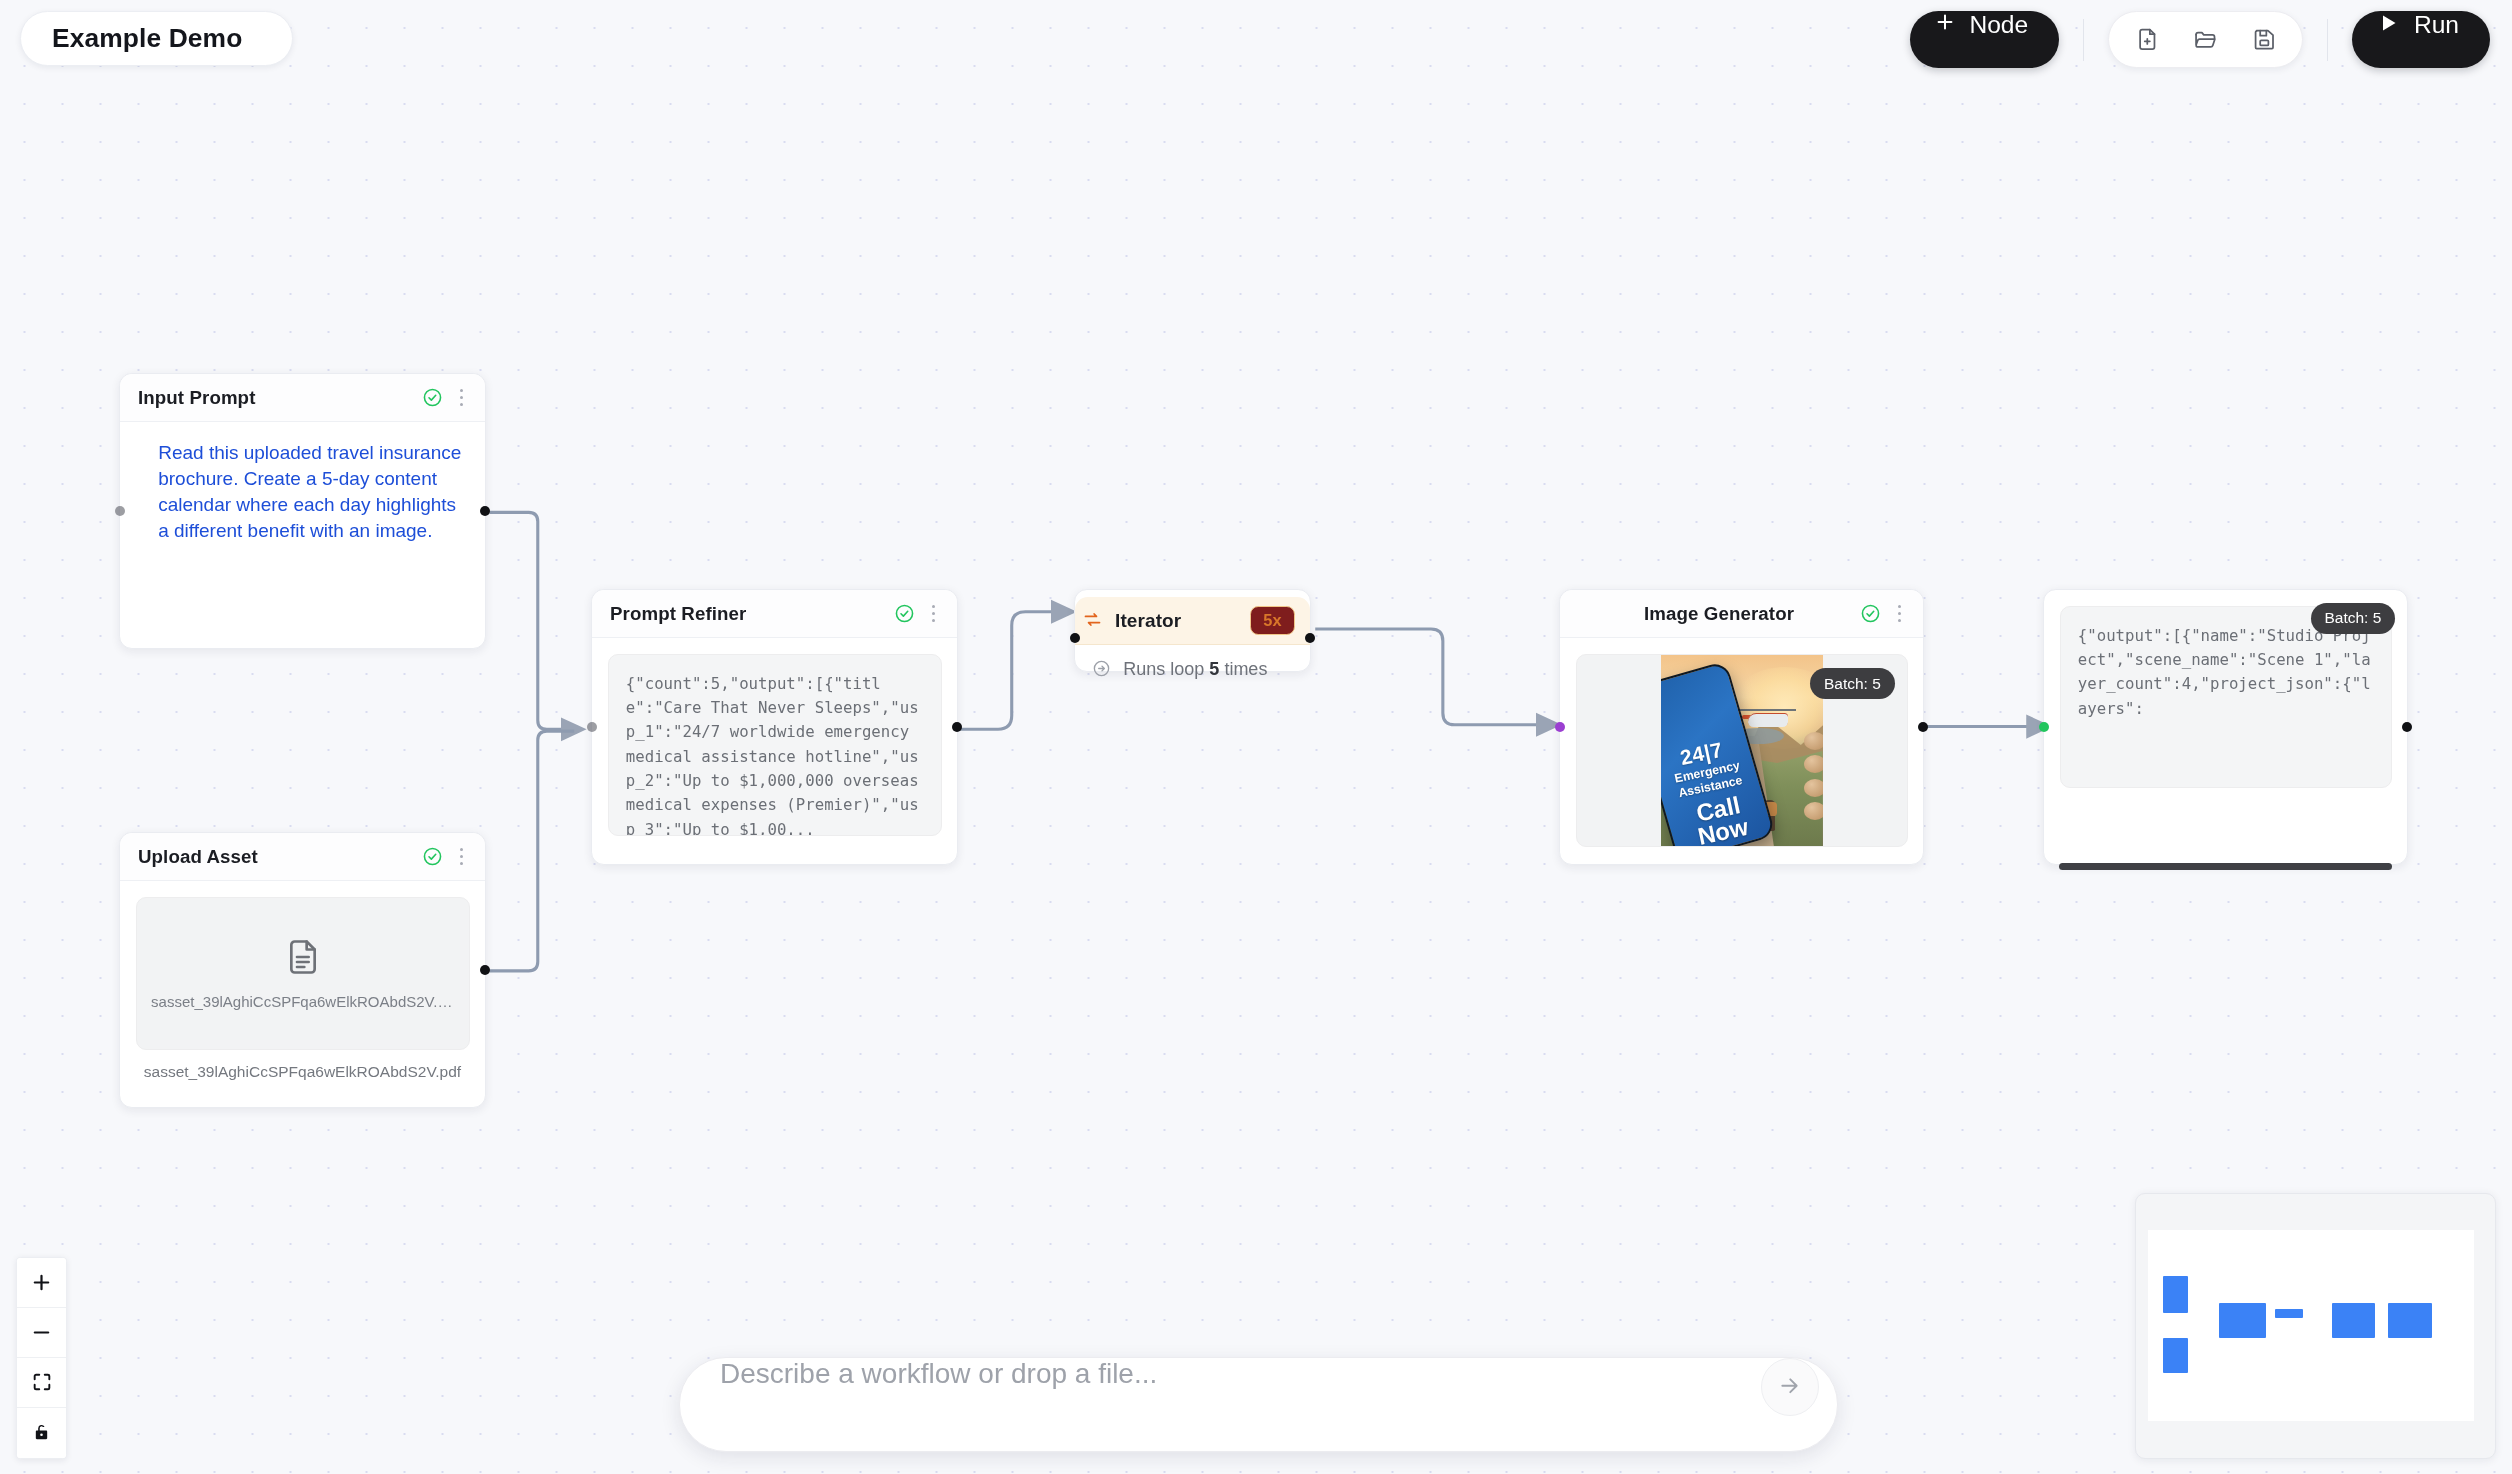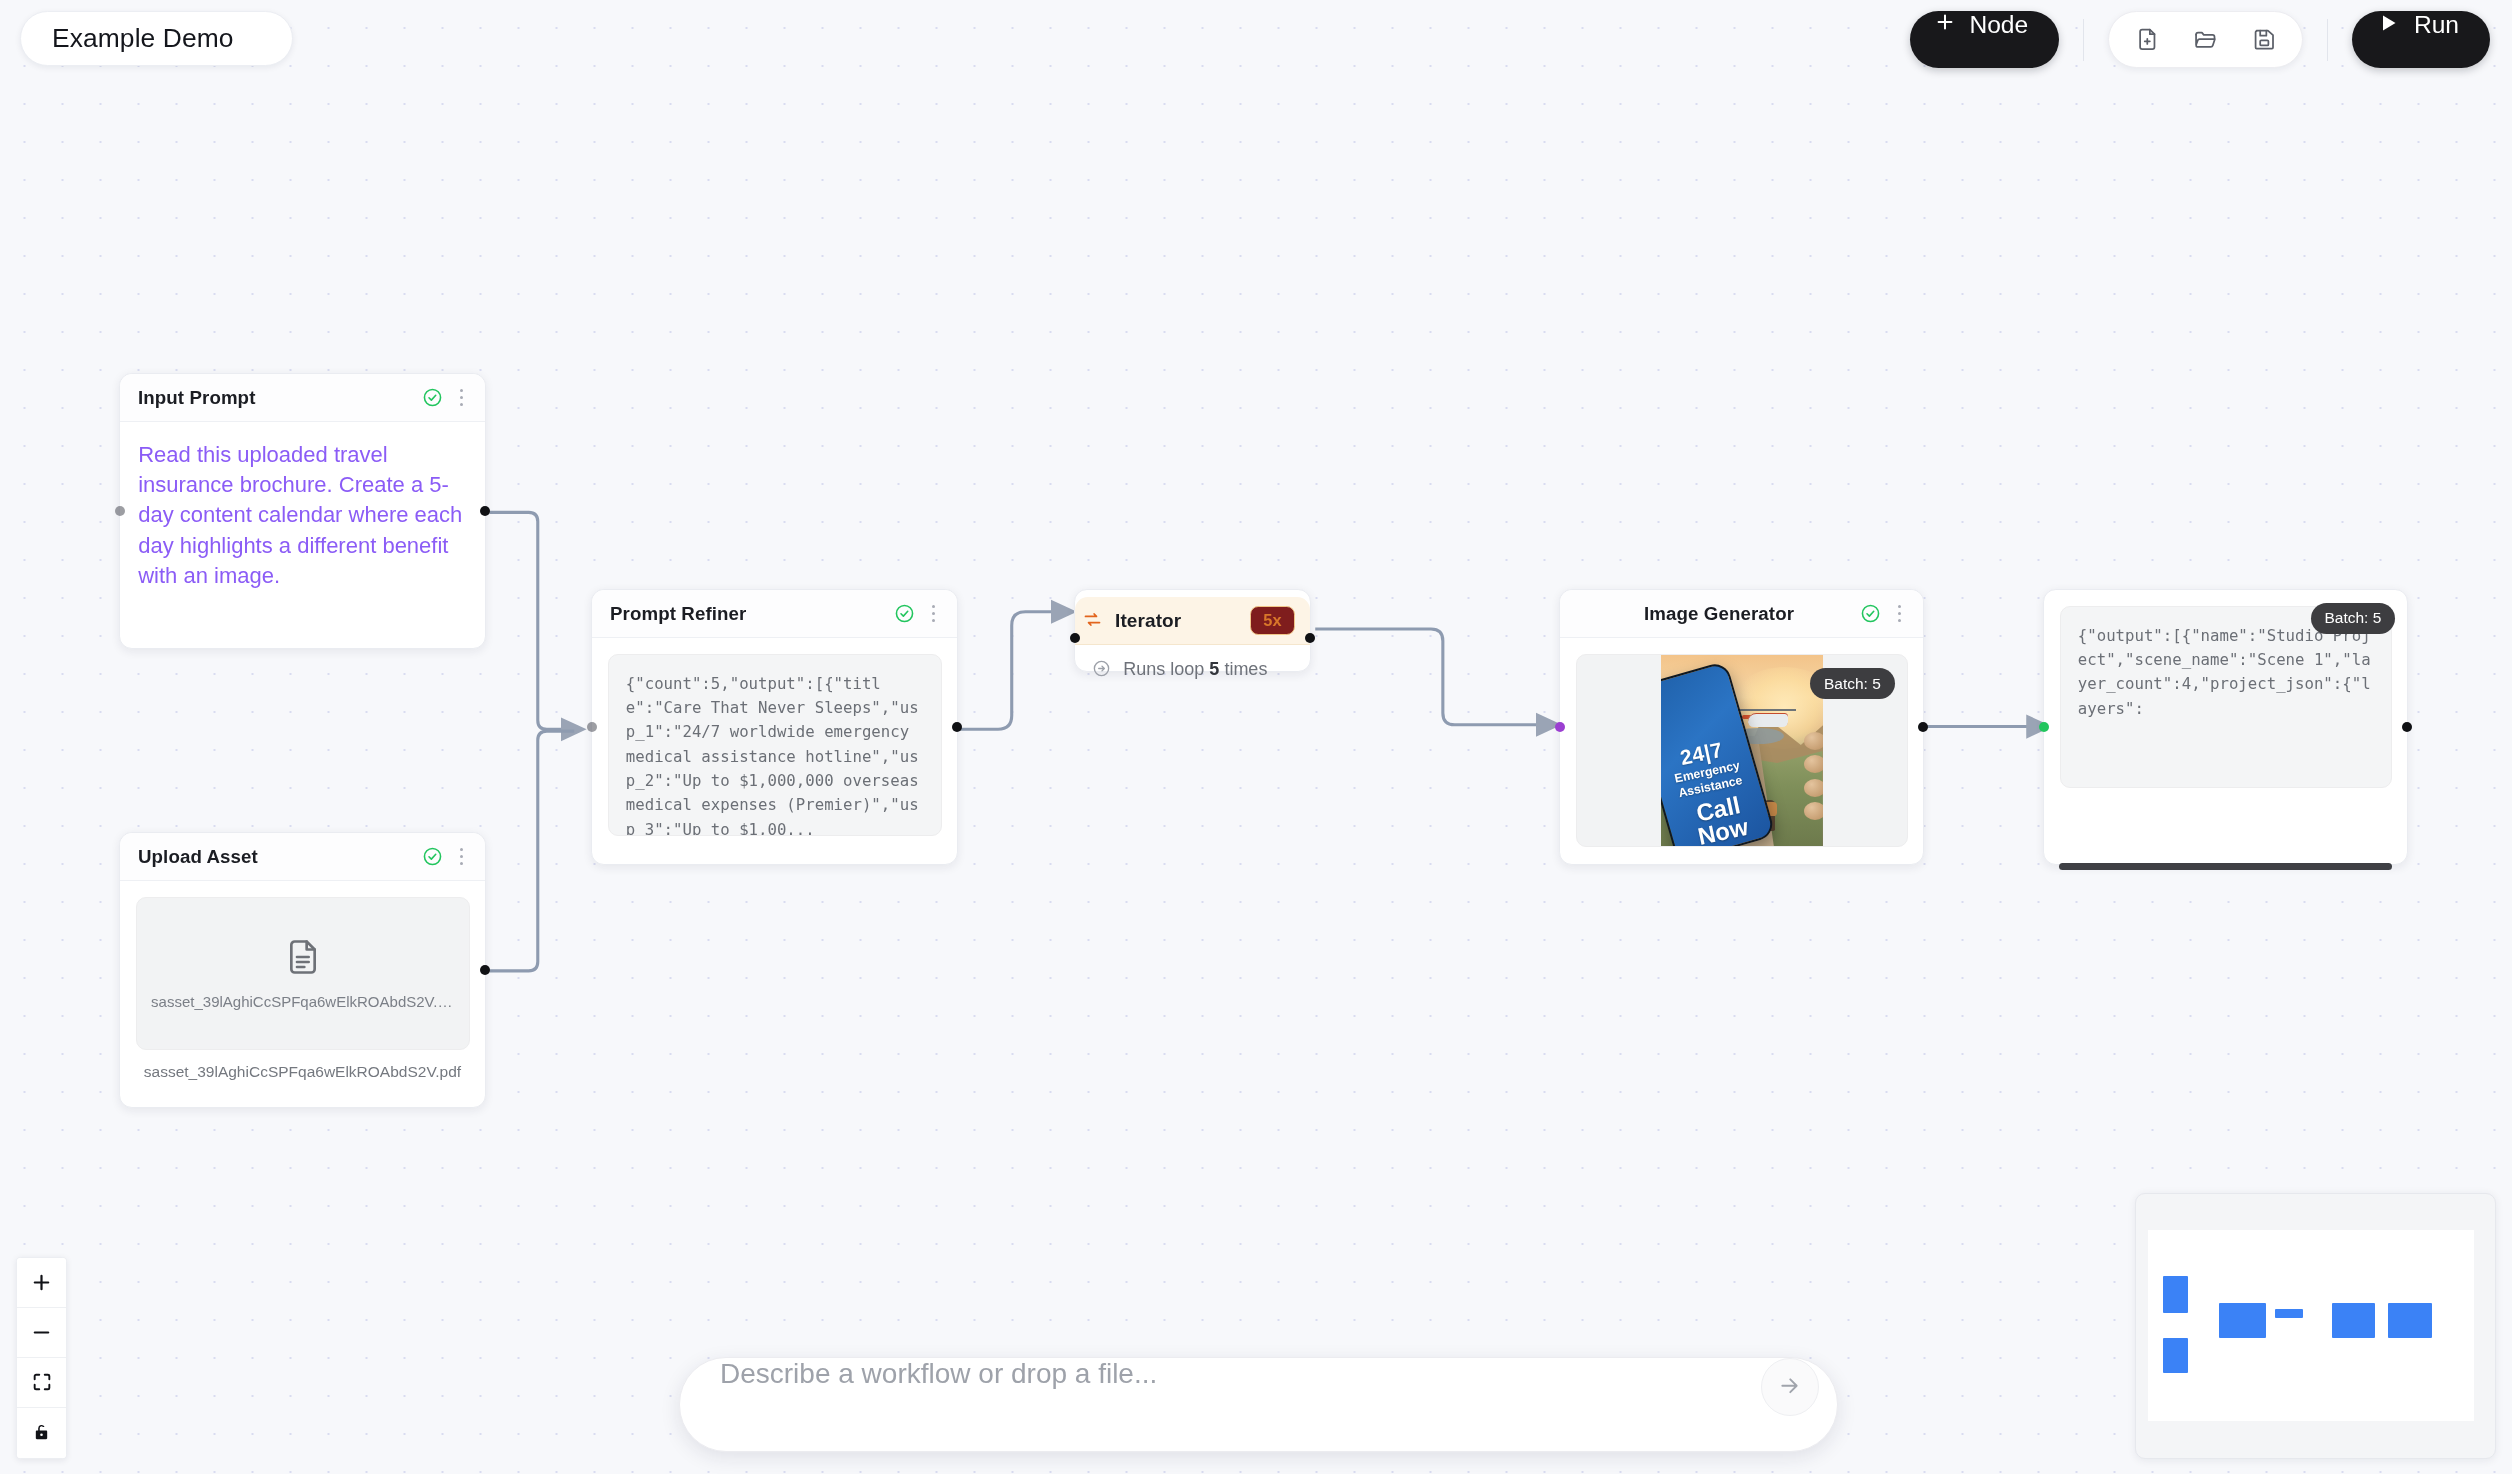--- a/index.html
+++ b/index.html
@@ -19,21 +19,21 @@
   
   #title-chip {
     position: absolute; left: 20px; top: 11px;
     height: 55px; min-width: 273px;
     display: flex; align-items: center;
     padding: 0 31px;
     background: #ffffff;
     border: 0.9px solid #eceef3;
     border-radius: 29px;
     box-shadow: 0 1.8px 6.4px rgba(20,24,50,.07);
-    font-size: 26.4px; font-weight: 400; color: #14161c;
+    font-size: 26.4px; font-weight: 700; color: #14161c;
     letter-spacing: 0.1px;
   }
 
   #toolbar-right {
     position: absolute; right: 22px; top: 11px;
     display: flex; align-items: center; gap: 24px;
   }
   .btn-dark {
     display: flex; gap: 13.7px;
     height: 57px; padding: 0 31px 0 24px;
@@ -89,22 +89,22 @@
     width: 16.4px; height: 22px;
     display: flex; flex-direction: column;
     align-items: center; justify-content: center; gap: 3.6px;
     cursor: pointer;
   }
   .kebab i { width: 3.6px; height: 3.6px; border-radius: 50%; background: #a8abb5; display: block; }
 
   .node-body { padding: 16.4px 15.5px 16.4px 15.5px; }
 
   .prompt-text {
-    font-size: 22px; line-height: 1.37; color: #8b5cf6;
-    white-space: pre-wrap; padding: 1.8px 1.8px 0 2.7px;
+    font-size: 19px; line-height: 1.37; color: #1d4ed8;
+    white-space: pre-wrap; padding: 1.8px 1.8px 0 2.7px; margin-left: 20px;
   }
 
   .code-box {
     background: #f4f5f6;
     border: 0.9px solid #ededee;
     border-radius: 10px;
     padding: 16.4px 17.3px;
     font-family: "DejaVu Sans Mono", monospace;
     font-size: 15.7px; line-height: 1.55;
     color: #6b6f76;

